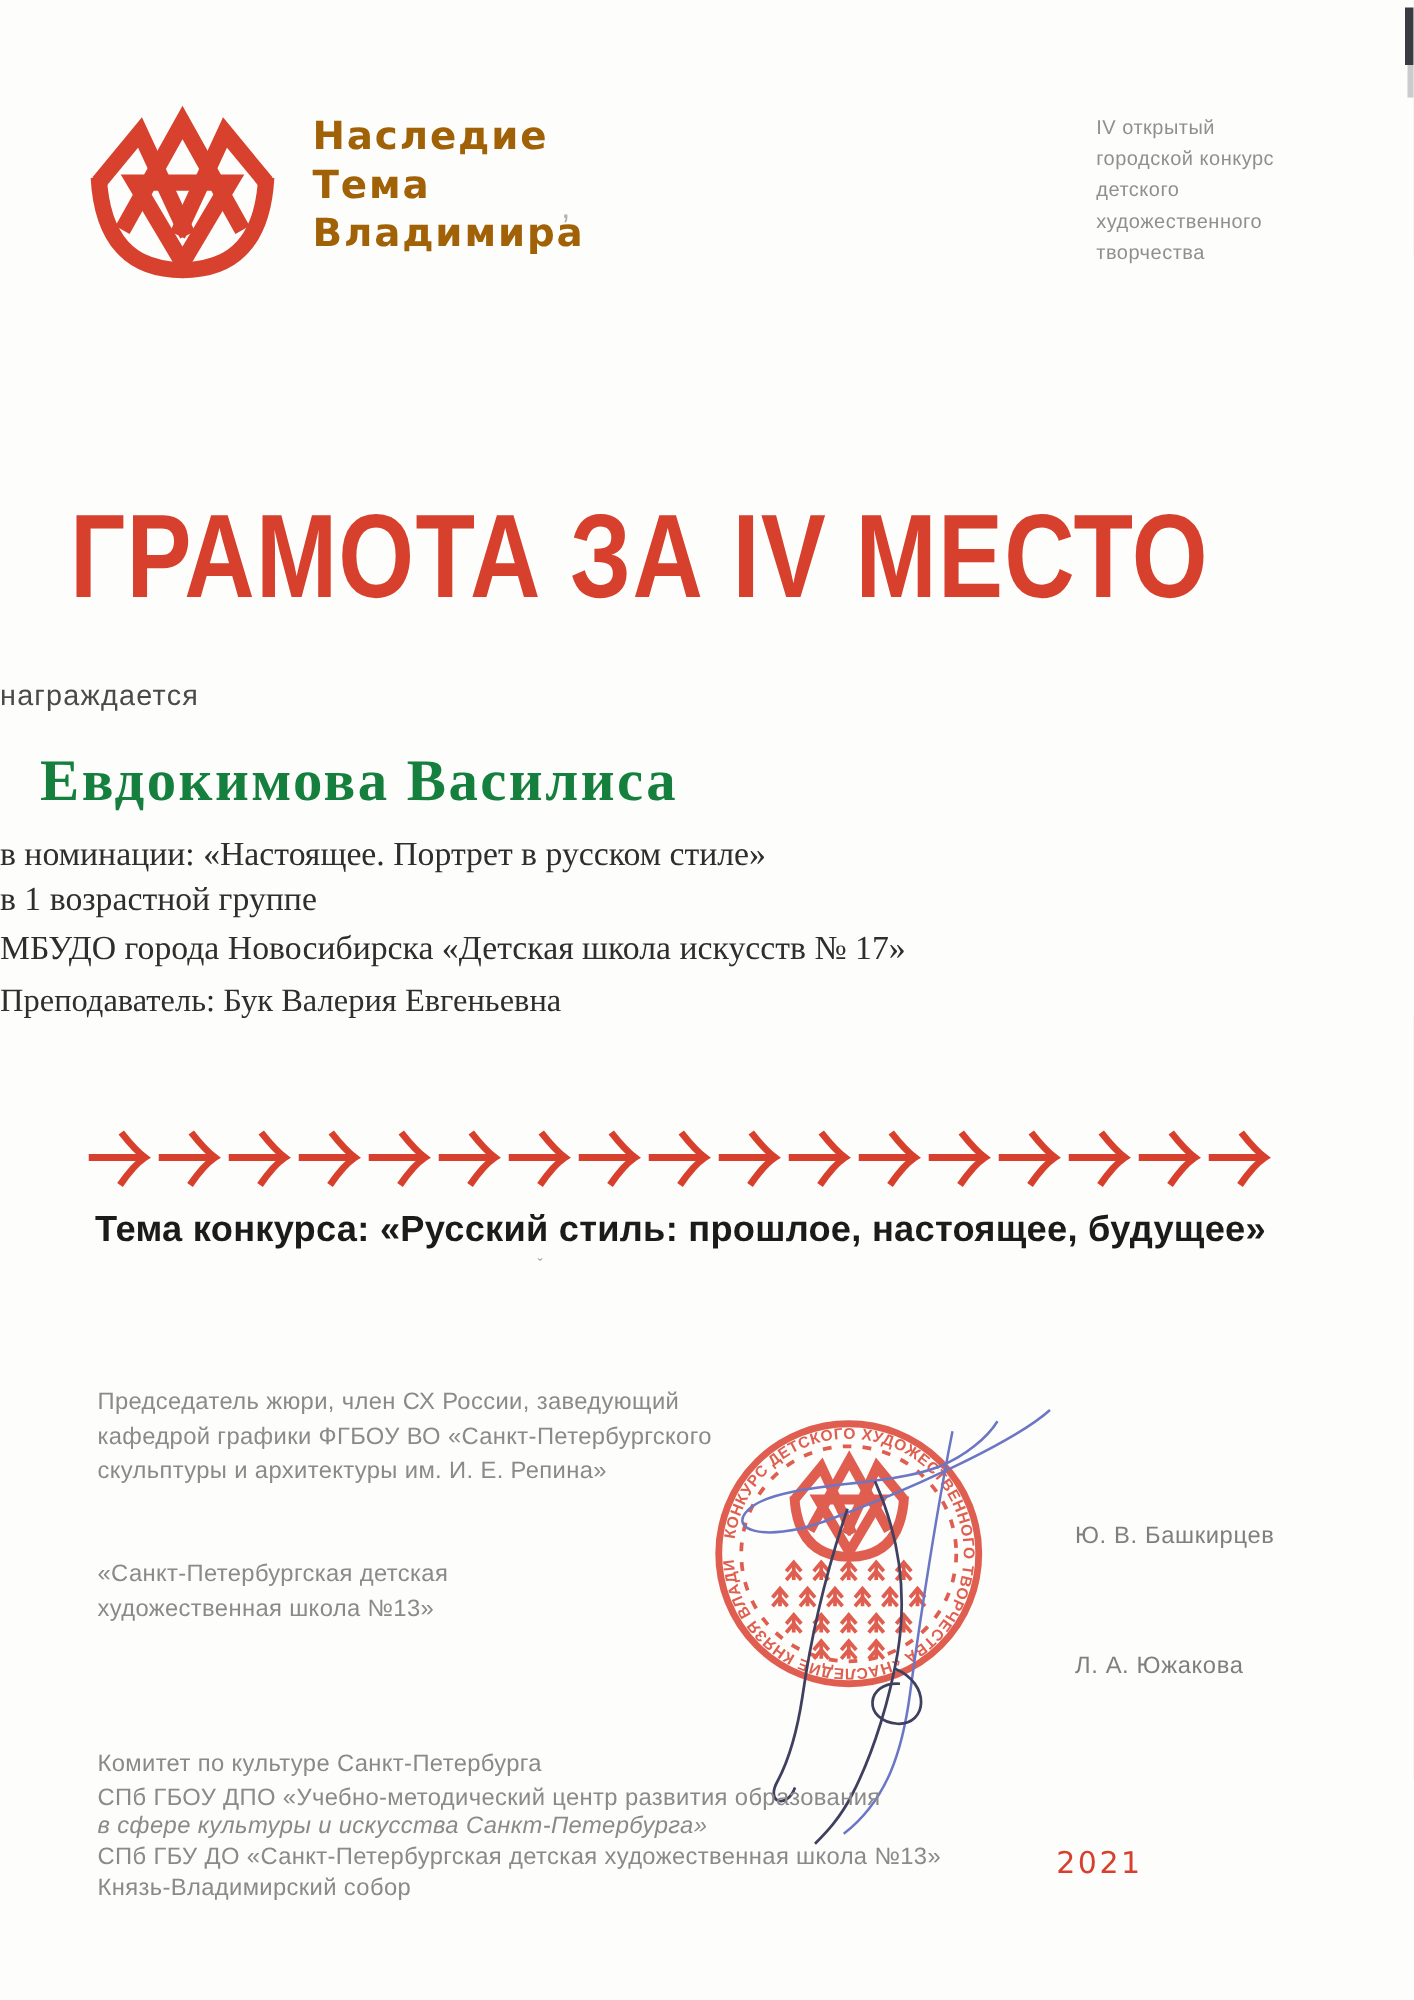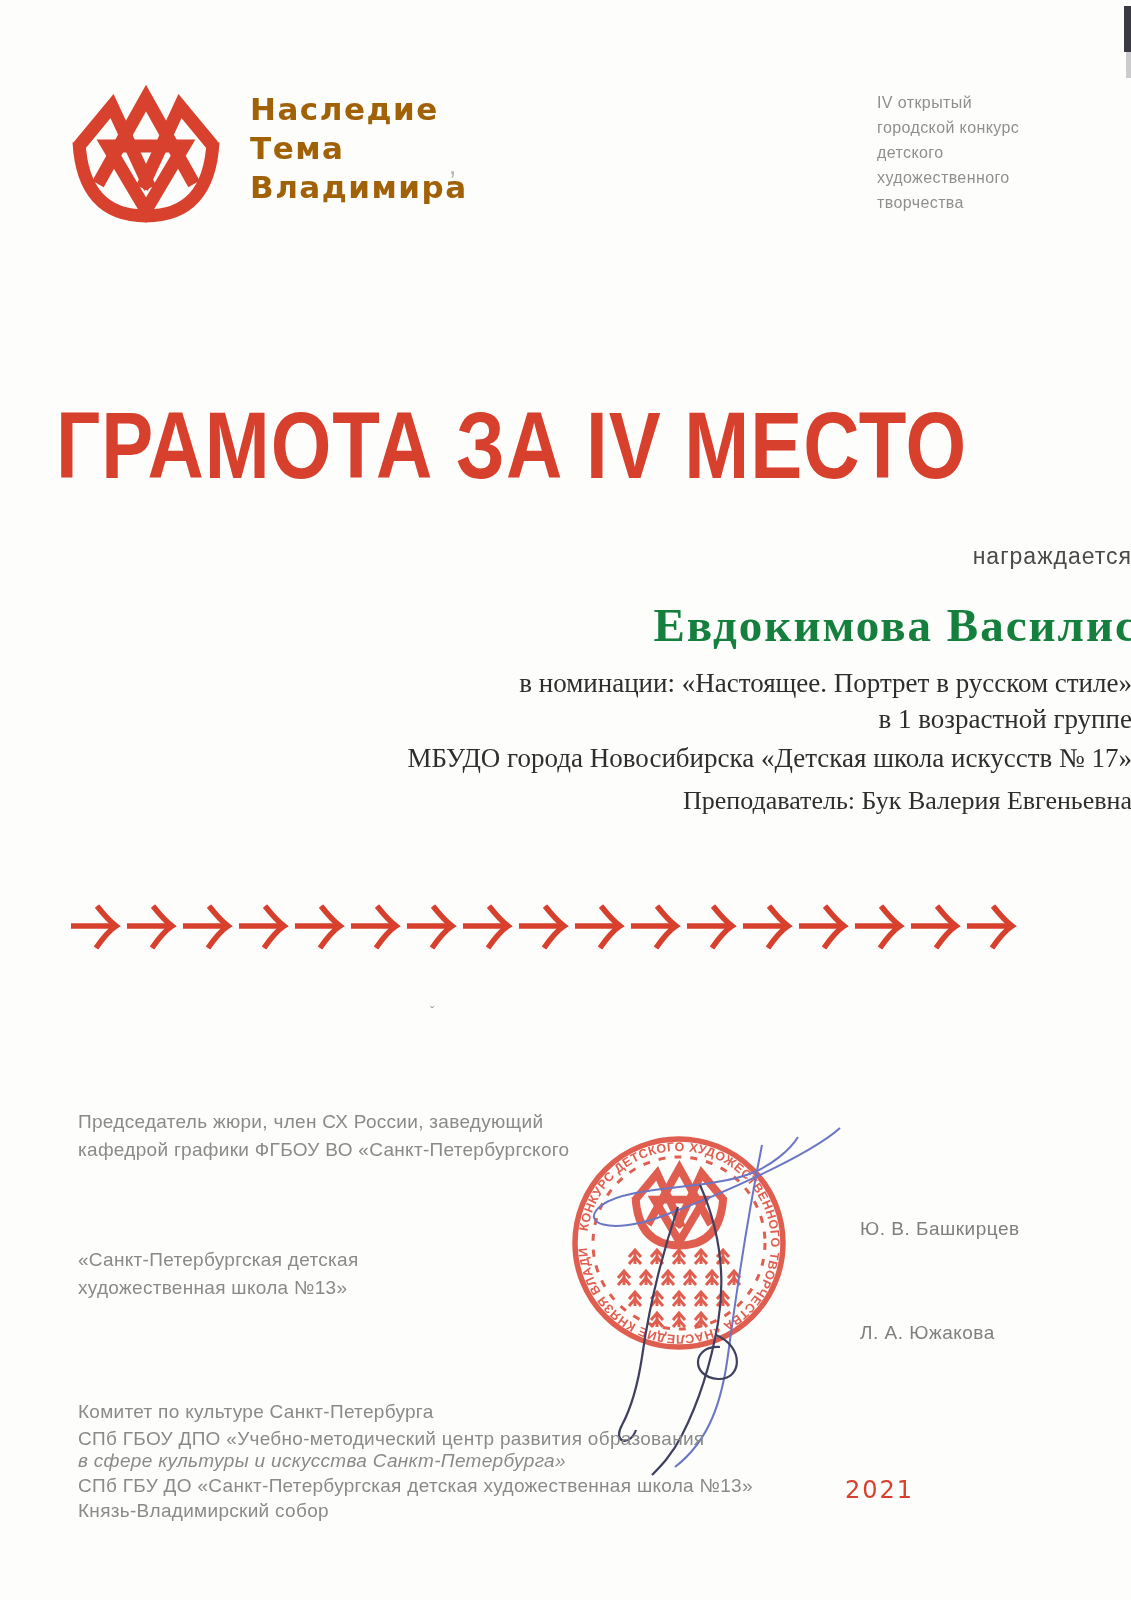--- a/index.html
+++ b/index.html
@@ -16,21 +16,21 @@
   .event-block{left:845px;top:90px;font-size:16px;line-height:25px;
     letter-spacing:.4px;color:#8f8f8f;margin-left:32px;}
 
   
   .cert-title{left:56px;top:390px;white-space:nowrap;color:#d8402e;
     font-weight:700;font-size:78px;letter-spacing:1px;
     transform:scaleY(1.22);transform-origin:top left;
     font-family:"Liberation Sans",sans-serif;}
 
   
-  .centerband{left:0;width:1094px;text-align:right;padding-left:38px;}
+  .centerband{left:0;width:1094px;text-align:left;}
   .award-label{top:543px;font-size:23px;letter-spacing:1px;color:#4a4a4a;}
   .recipient{top:598px;font-family:"Liberation Serif",serif;font-weight:700;
     font-size:47px;letter-spacing:2px;color:#15803d;margin-left:32px;}
   .serifline{font-family:"Liberation Serif",serif;color:#2e2e2e;}
   .nomination{top:668px;font-size:27px;}
   .agegroup{top:704px;font-size:27px;}
   .school{top:743px;font-size:27px;}
   .teacher{top:786px;font-size:26px;}
 
   .theme-line{left:76px;top:968px;font-size:29px;font-weight:700;
@@ -117,25 +117,27 @@
     <use href="#arw" x="504"></use>
     <use href="#arw" x="560"></use>
     <use href="#arw" x="616"></use>
     <use href="#arw" x="672"></use>
     <use href="#arw" x="728"></use>
     <use href="#arw" x="784"></use>
     <use href="#arw" x="840"></use>
     <use href="#arw" x="896"></use>
   </svg>
 
+  <div class="abs theme-line">Тема конкурса: «Русский стиль: прошлое, настоящее, будущее»</div>
   <div class="abs artifact-check">ˇ</div>
 
   <div class="abs grayblock jury-block">
     <div>Председатель жюри, член СХ России, заведующий</div>
     <div>кафедрой графики ФГБОУ ВО «Санкт-Петербургского</div>
+    <div>скульптуры и архитектуры им. И. Е. Репина»</div>
   </div>
   <div class="abs sig-name jury-name">Ю. В. Башкирцев</div>
 
   <div class="abs grayblock director-block">
     <div>«Санкт-Петербургская детская</div>
     <div>художественная школа №13»</div>
   </div>
   <div class="abs sig-name director-name">Л. А. Южакова</div>
 
   <svg class="abs" style="left:559px;top:1123px;opacity:.92" width="240" height="240" viewBox="0 0 240 240">

